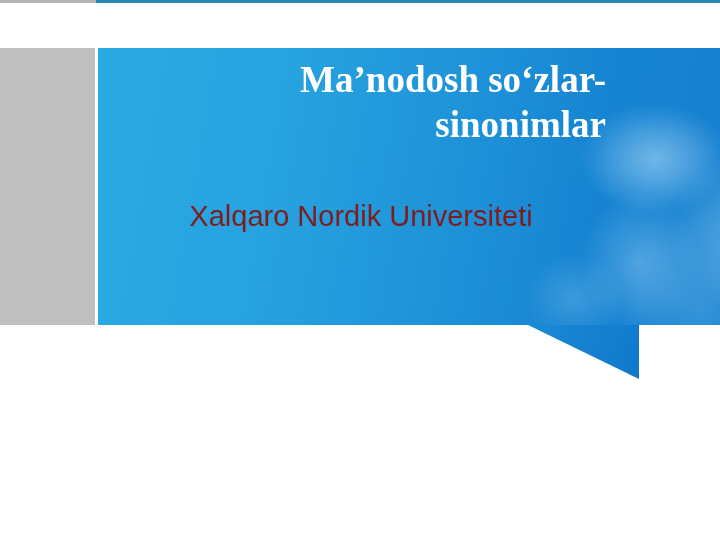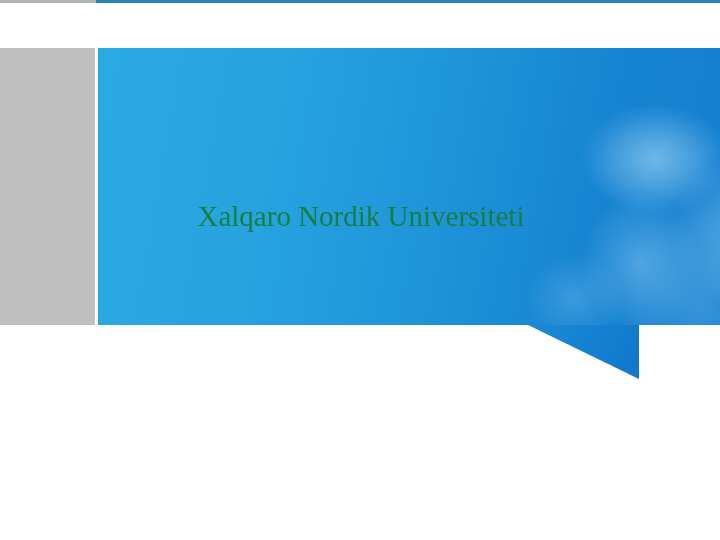--- a/index.html
+++ b/index.html
@@ -130,25 +130,25 @@
     letter-spacing: 0px;
     white-space: pre-line;
   }
 
   .subtitle {
     position: absolute;
     left: 116px;
     top: 197px;
     width: 490px;
     text-align: center;
-    font-family: Liberation Serif, serif;
+    font-family: Liberation Sans, sans-serif;
     font-weight: normal;
     font-size: 29px;
     line-height: 38px;
-    color: #15803d;
+    color: #7f1d1d;
   }
 </style>
 </head>
 <body>
 
 <div id="slide">
 
   <div class="top-rule-gray"></div>
   <div class="top-rule-teal"></div>
 
@@ -163,16 +163,18 @@
   <svg class="tail" viewBox="0 0 720 540" xmlns="http://www.w3.org/2000/svg">
     <defs>
       <linearGradient id="tailGrad" x1="528" y1="325" x2="639" y2="379" gradientUnits="userSpaceOnUse">
         <stop offset="0" stop-color="#1a8bd6"></stop>
         <stop offset="1" stop-color="#1077cb"></stop>
       </linearGradient>
     </defs>
     <polygon points="528,325 639,325 639,379" fill="url(#tailGrad)"></polygon>
   </svg>
 
+  <div class="title">Ma’nodosh so‘zlar-
+sinonimlar</div>
 
   <div class="subtitle">Xalqaro Nordik Universiteti</div>
 
 </div>
 
 </body></html>

